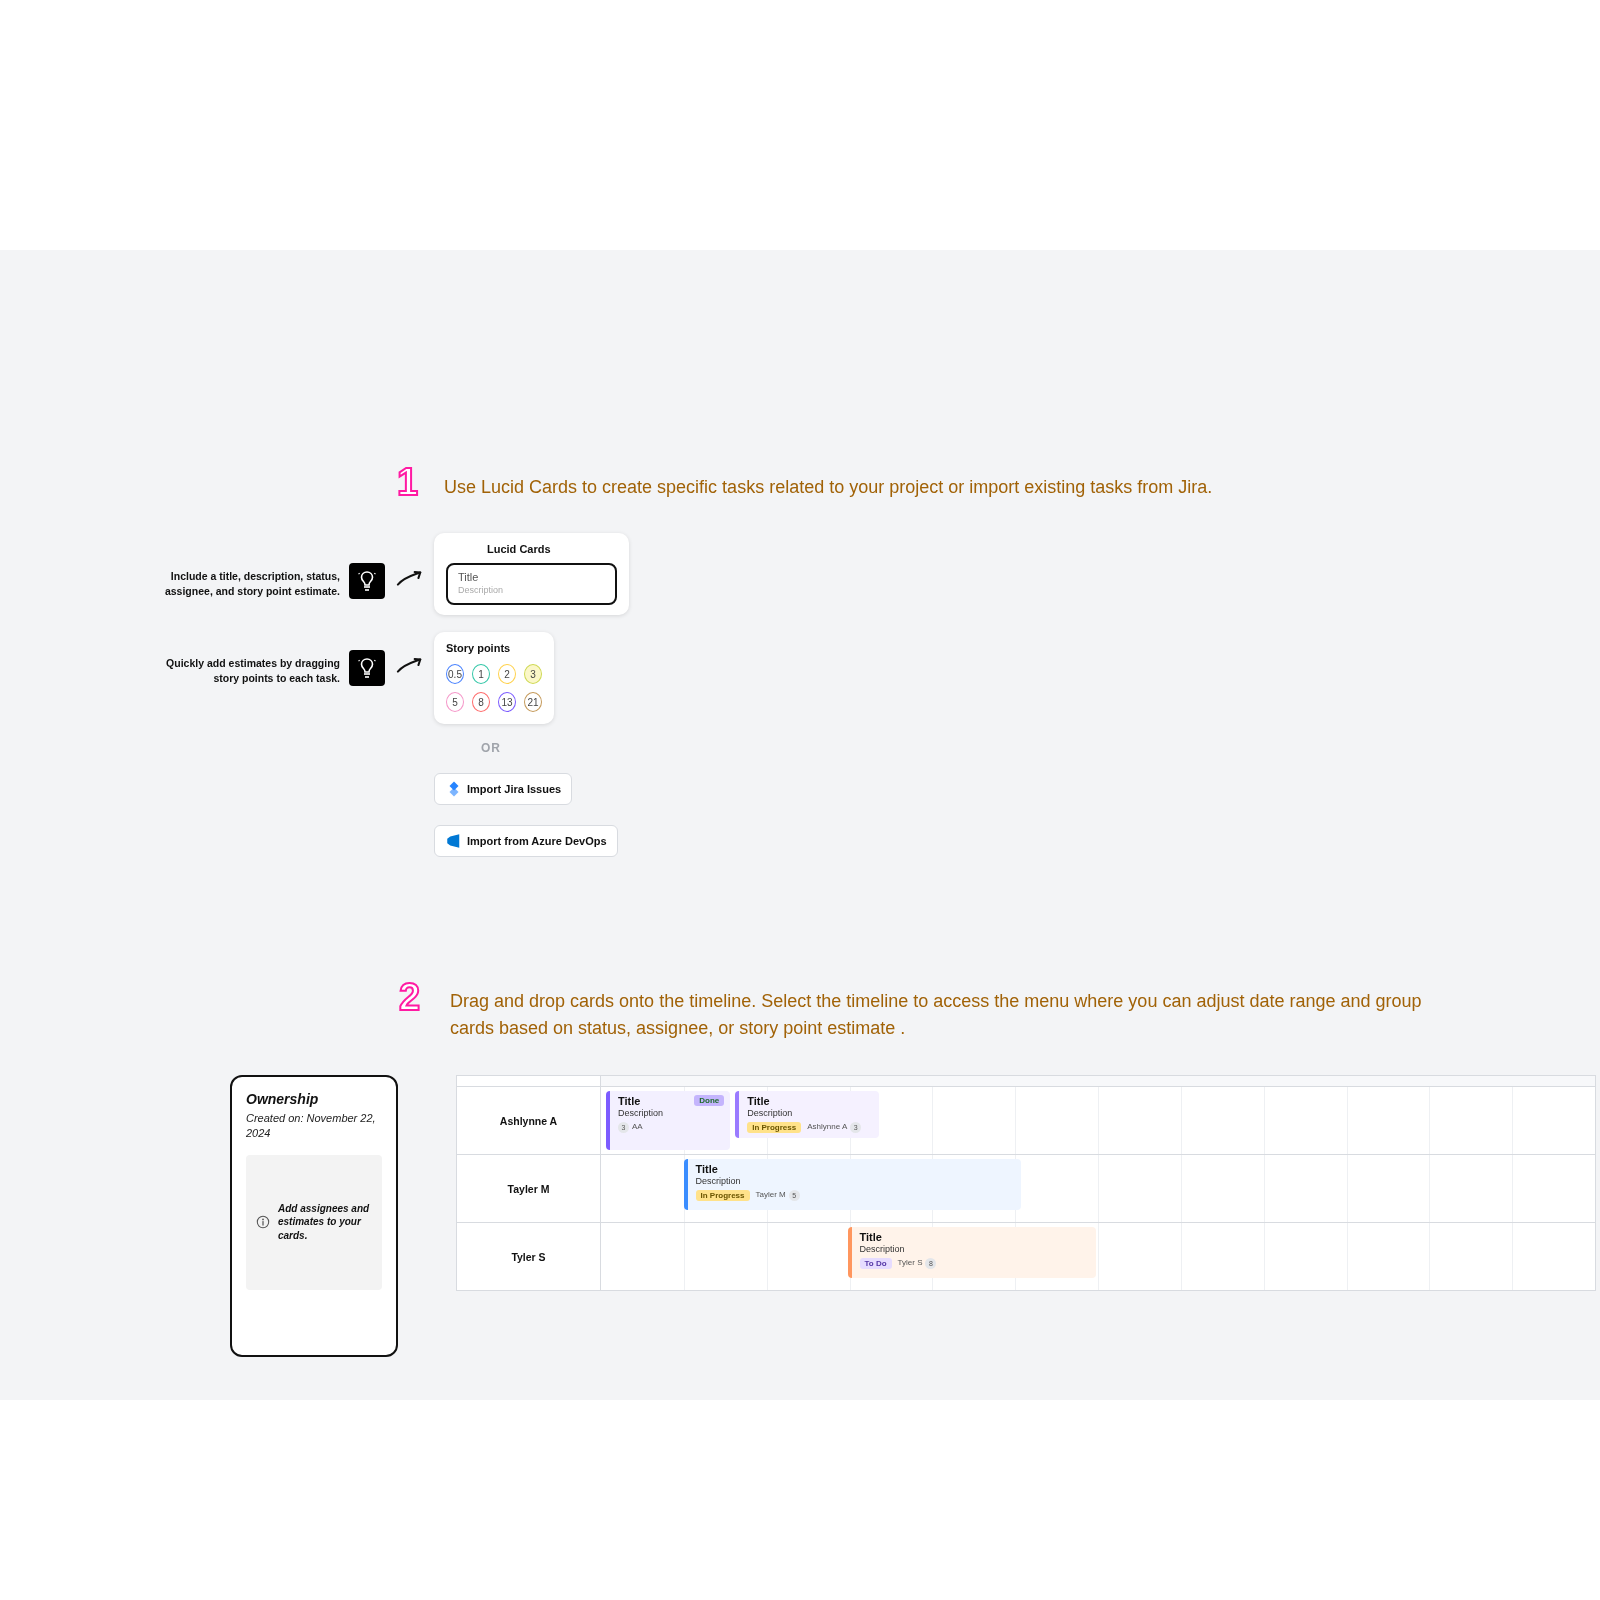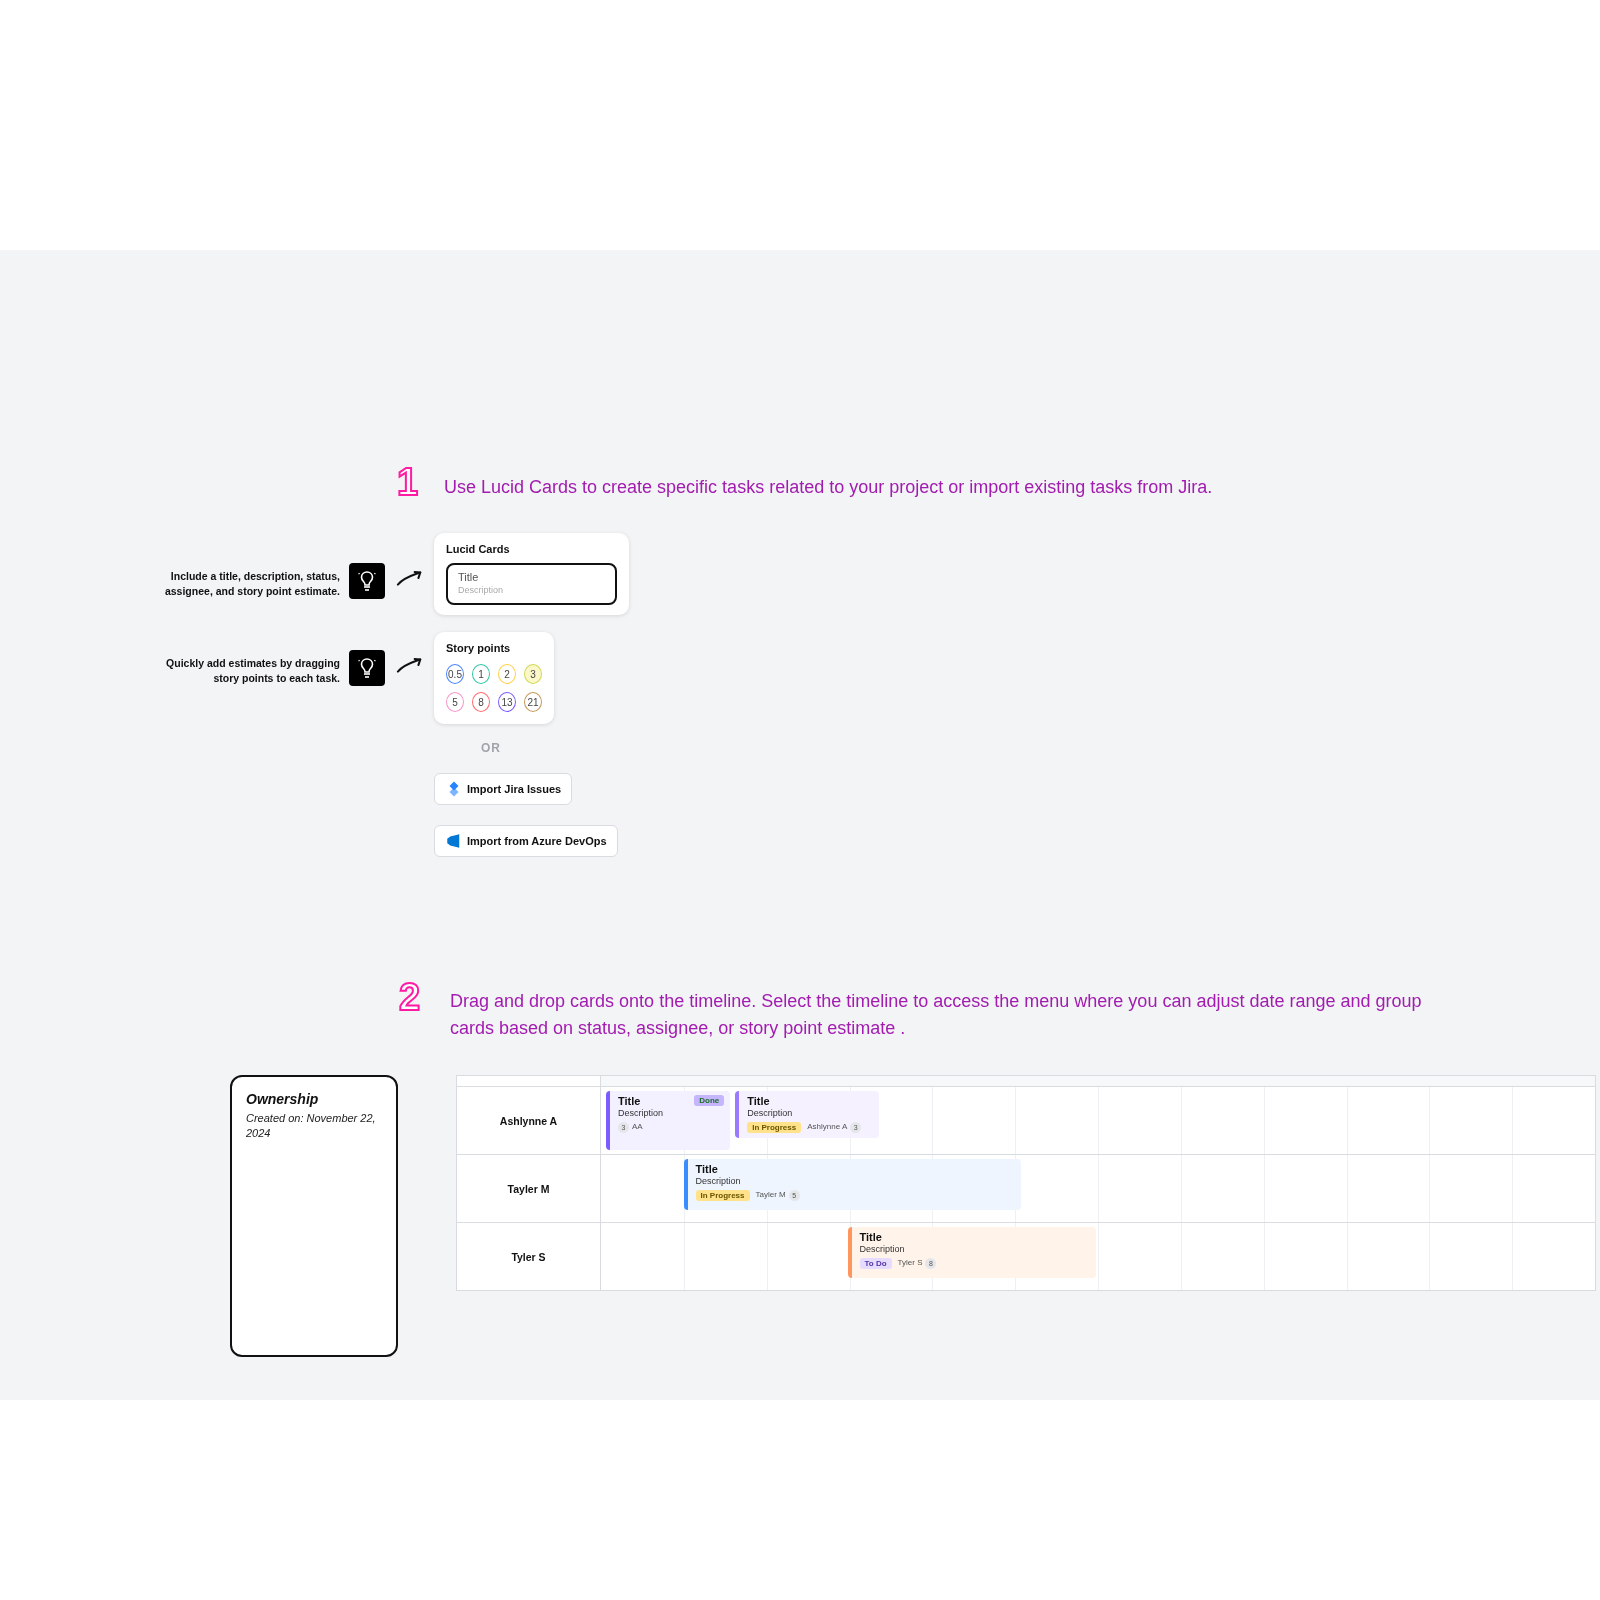--- a/index.html
+++ b/index.html
@@ -20,21 +20,21 @@
     font-size:38px;
     color:#ff1aa3;
     -webkit-text-stroke: 2px #ff1aa3;
     -webkit-text-fill-color: #fff;
     position:absolute;
   }
 
   .step-text {
     position:absolute;
     font-size:18px;
-    color:#a21caf;
+    color:#a16207;
     line-height:1.5;
   }
 
   .tip-text {
     position:absolute;
     font-size:10.5px;
     font-weight:700;
     color:#111;
     text-align:right;
     line-height:1.4;
@@ -63,20 +63,21 @@
     position:absolute;
     background:#fff;
     border-radius:10px;
     box-shadow: 0 1px 4px rgba(0,0,0,.12);
     padding:10px 12px;
   }
   .lucid-card .ttl {
     font-weight:700;
     font-size:11px;
     margin-bottom:8px;
+    margin-left:41px;
   }
   .lucid-card .sketch {
     border:2.5px solid #111;
     border-radius:8px;
     padding:6px 10px 8px;
     position:relative;
   }
   .lucid-card .sketch .t1 { font-size:11px; color:#555; }
   .lucid-card .sketch .t2 { font-size:9px; color:#aaa; margin-top:2px; }
 
@@ -308,20 +309,30 @@
   </span>
   <span>Import from Azure DevOps</span>
 </div>
 
 <div class="step-num" style="left:399px; top:976px;">2</div>
 <div class="step-text" style="left:450px; top:988px; width:1010px;">Drag and drop cards onto the timeline. Select the timeline to access the menu where you can adjust date range and group cards based on status, assignee, or story point estimate .</div>
 
 <div class="own-card" style="left:230px; top:1075px;font-style:italic;">
   <div class="h">Ownership</div>
   <div class="sub">Created on: November 22, 2024</div>
+  <div class="inner">
+    <span class="info-ico">
+      <svg viewBox="0 0 16 16">
+          <circle cx="8" cy="8" r="6.5" fill="none" stroke="#555" stroke-width="1.2"></circle>
+          <circle cx="8" cy="5" r="1" fill="#555"></circle>
+          <rect x="7.3" y="7" width="1.4" height="5" fill="#555"></rect>
+        </svg>
+    </span>
+    <span class="msg">Add assignees and estimates to your cards.</span>
+  </div>
 </div>
 
 <div class="timeline" style="left:456px; top:1075px; width:1140px;">
 
 
   <div style="height:10px; display:flex;">
     <div class="assignee-cell" style="height:10px;"></div>
     <div class="months-wrap" style="background:#f7f8fa;"></div>
   </div>
 

